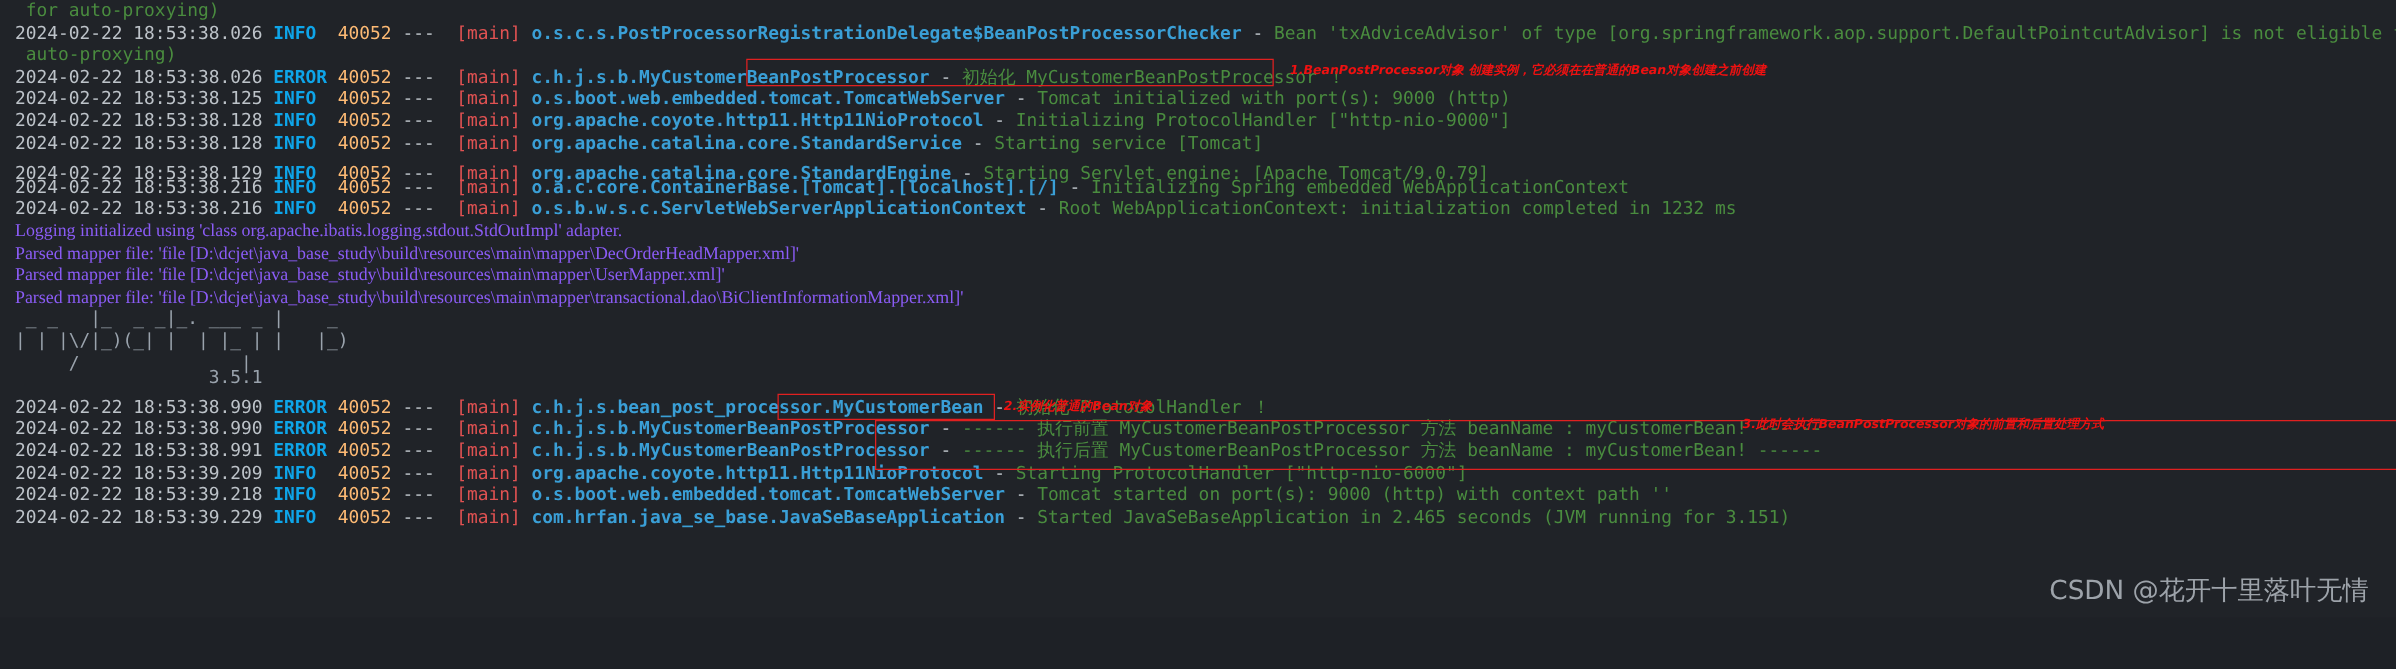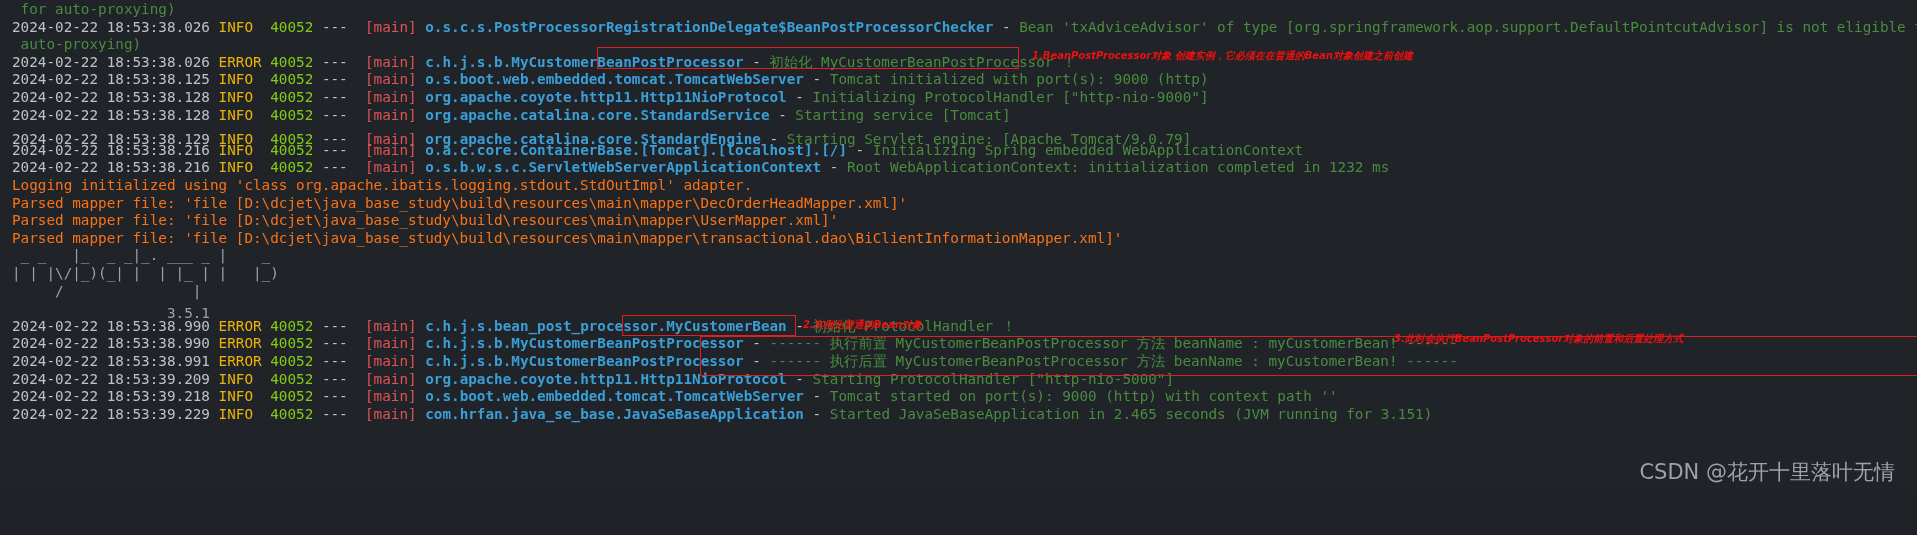--- a/index.html
+++ b/index.html
@@ -21,28 +21,28 @@
   .line {
     position: absolute;
     left: 12px;
     white-space: pre;
     font-family: "DejaVu Sans Mono", "Liberation Mono", monospace;
     font-size: 14.3px;
     line-height: 17.6px;
     letter-spacing: 0px;
   }
   .ts       { color: #bdc3c9; }
-  .lvl-info { color: #eab308; }
-  .pid      { color: #84cc16; }
+  .lvl-info { color: #0ea5e9; font-weight: bold; }
+  .pid      { color: #fdba74; }
   .dashes   { color: #bdc3c9; }
   .thread   { color: #e05252; }
   .logger   { color: #3a9fd6; font-weight: bold; }
   .sep      { color: #bdc3c9; }
   .msg      { color: #4a8c3f; }
-  .plain    { color: #f97316; }
+  .plain    { color: #8b5cf6; font-family: Liberation Serif, serif; }
   .banner   { color: #9aa3ad; }
 
   
   .box {
     position: absolute;
     border: 1px solid #e02020;
     pointer-events: none;
   }
   
   .note {
@@ -78,25 +78,25 @@
     <div class="line" style="top: 131px;"><span class="ts">2024-02-22 18:53:38.129 </span><span class="lvl-info">INFO  </span><span class="pid">40052 </span><span class="dashes">---  </span><span class="thread">[main] </span><span class="logger">org.apache.catalina.core.StandardEngine</span><span class="sep"> - </span><span class="msg">Starting Servlet engine: [Apache Tomcat/9.0.79]</span></div>
     <div class="line" style="top: 141.8px;"><span class="ts">2024-02-22 18:53:38.216 </span><span class="lvl-info">INFO  </span><span class="pid">40052 </span><span class="dashes">---  </span><span class="thread">[main] </span><span class="logger">o.a.c.core.ContainerBase.[Tomcat].[localhost].[/]</span><span class="sep"> - </span><span class="msg">Initializing Spring embedded WebApplicationContext</span></div>
     <div class="line" style="top: 159.4px;"><span class="ts">2024-02-22 18:53:38.216 </span><span class="lvl-info">INFO  </span><span class="pid">40052 </span><span class="dashes">---  </span><span class="thread">[main] </span><span class="logger">o.s.b.w.s.c.ServletWebServerApplicationContext</span><span class="sep"> - </span><span class="msg">Root WebApplicationContext: initialization completed in 1232 ms</span></div>
     <div class="line" style="top: 177px;"><span class="plain">Logging initialized using 'class org.apache.ibatis.logging.stdout.StdOutImpl' adapter.</span></div>
     <div class="line" style="top: 194.6px;"><span class="plain">Parsed mapper file: 'file [D:\dcjet\java_base_study\build\resources\main\mapper\DecOrderHeadMapper.xml]'</span></div>
     <div class="line" style="top: 212.2px;"><span class="plain">Parsed mapper file: 'file [D:\dcjet\java_base_study\build\resources\main\mapper\UserMapper.xml]'</span></div>
     <div class="line" style="top: 229.8px;"><span class="plain">Parsed mapper file: 'file [D:\dcjet\java_base_study\build\resources\main\mapper\transactional.dao\BiClientInformationMapper.xml]'</span></div>
     <div class="line" style="top: 247.4px;"><span class="banner"> _ _   |_  _ _|_. ___ _ |    _ </span></div>
     <div class="line" style="top: 265px;"><span class="banner">| | |\/|_)(_| |  | |_ | |   |_)</span></div>
     <div class="line" style="top: 282.6px;"><span class="banner">     /               |         </span></div>
-    <div class="line" style="top: 305px;"><span class="banner">                  3.5.1 </span></div>
+    <div class="line" style="top: 294px;"><span class="banner">                  3.5.1 </span></div>
     <div class="line" style="top: 317.8px;"><span class="ts">2024-02-22 18:53:38.990 </span><span class="lvl-info">ERROR </span><span class="pid">40052 </span><span class="dashes">---  </span><span class="thread">[main] </span><span class="logger">c.h.j.s.bean_post_processor.MyCustomerBean</span><span class="sep"> - </span><span class="msg">初始化 ProtocolHandler ！</span></div>
     <div class="line" style="top: 335.4px;"><span class="ts">2024-02-22 18:53:38.990 </span><span class="lvl-info">ERROR </span><span class="pid">40052 </span><span class="dashes">---  </span><span class="thread">[main] </span><span class="logger">c.h.j.s.b.MyCustomerBeanPostProcessor</span><span class="sep"> - </span><span class="msg">------ 执行前置 MyCustomerBeanPostProcessor 方法 beanName : myCustomerBean! ------</span></div>
     <div class="line" style="top: 353px;"><span class="ts">2024-02-22 18:53:38.991 </span><span class="lvl-info">ERROR </span><span class="pid">40052 </span><span class="dashes">---  </span><span class="thread">[main] </span><span class="logger">c.h.j.s.b.MyCustomerBeanPostProcessor</span><span class="sep"> - </span><span class="msg">------ 执行后置 MyCustomerBeanPostProcessor 方法 beanName : myCustomerBean! ------</span></div>
-    <div class="line" style="top: 370.6px;"><span class="ts">2024-02-22 18:53:39.209 </span><span class="lvl-info">INFO  </span><span class="pid">40052 </span><span class="dashes">---  </span><span class="thread">[main] </span><span class="logger">org.apache.coyote.http11.Http11NioProtocol</span><span class="sep"> - </span><span class="msg">Starting ProtocolHandler ["http-nio-5000"]</span></div>
+    <div class="line" style="top: 370.6px;"><span class="ts">2024-02-22 18:53:39.209 </span><span class="lvl-info">INFO  </span><span class="pid">40052 </span><span class="dashes">---  </span><span class="thread">[main] </span><span class="logger">org.apache.coyote.http11.Http11NioProtocol</span><span class="sep"> - </span><span class="msg">Starting ProtocolHandler ["http-nio-6000"]</span></div>
     <div class="line" style="top: 388.2px;"><span class="ts">2024-02-22 18:53:39.218 </span><span class="lvl-info">INFO  </span><span class="pid">40052 </span><span class="dashes">---  </span><span class="thread">[main] </span><span class="logger">o.s.boot.web.embedded.tomcat.TomcatWebServer</span><span class="sep"> - </span><span class="msg">Tomcat started on port(s): 9000 (http) with context path ''</span></div>
     <div class="line" style="top: 405.8px;"><span class="ts">2024-02-22 18:53:39.229 </span><span class="lvl-info">INFO  </span><span class="pid">40052 </span><span class="dashes">---  </span><span class="thread">[main] </span><span class="logger">com.hrfan.java_se_base.JavaSeBaseApplication</span><span class="sep"> - </span><span class="msg">Started JavaSeBaseApplication in 2.465 seconds (JVM running for 3.151)</span></div>
     <div class="box" style="left: 597px; top: 47px; width: 422px; height: 22px;"></div>
     <div class="box" style="left: 622px; top: 315px; width: 174px; height: 21px;"></div>
     <div class="box" style="left: 700px; top: 336px; width: 1227px; height: 40px;"></div>
     <div class="note" style="left: 1032px; top: 49px;">1.BeanPostProcessor对象 创建实例，它必须在在普通的Bean对象创建之前创建</div>
     <div class="note" style="left: 803px; top: 318px;">2.实例化普通的Bean对象</div>
     <div class="note" style="left: 1394px; top: 332px;">3.此时会执行BeanPostProcessor对象的前置和后置处理方式</div>
     <div class="watermark">CSDN @花开十里落叶无情</div>
   </div>

